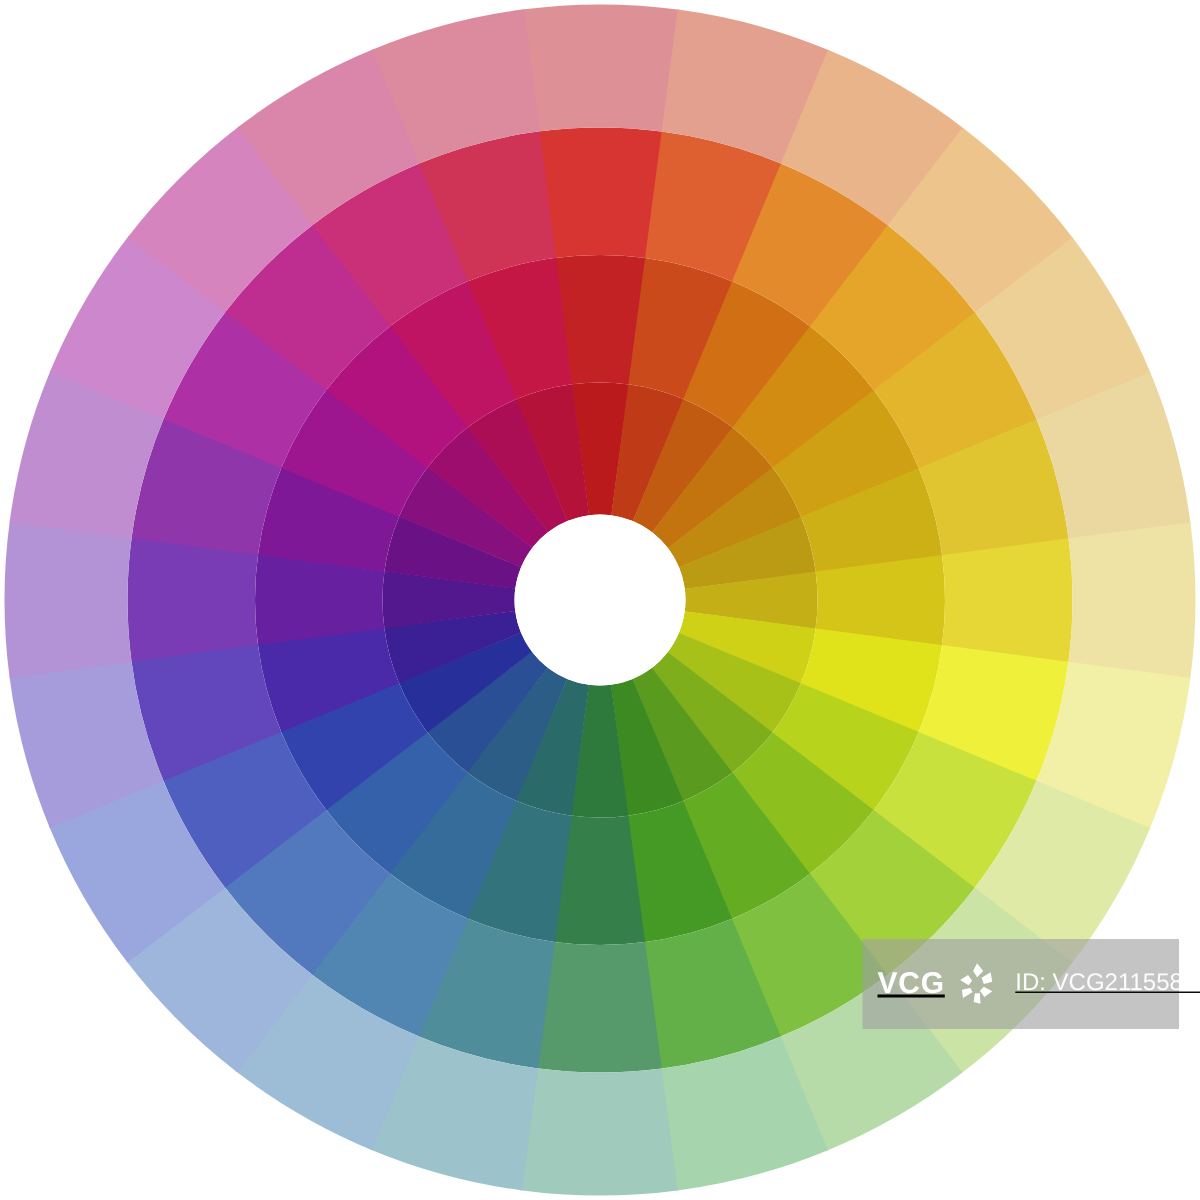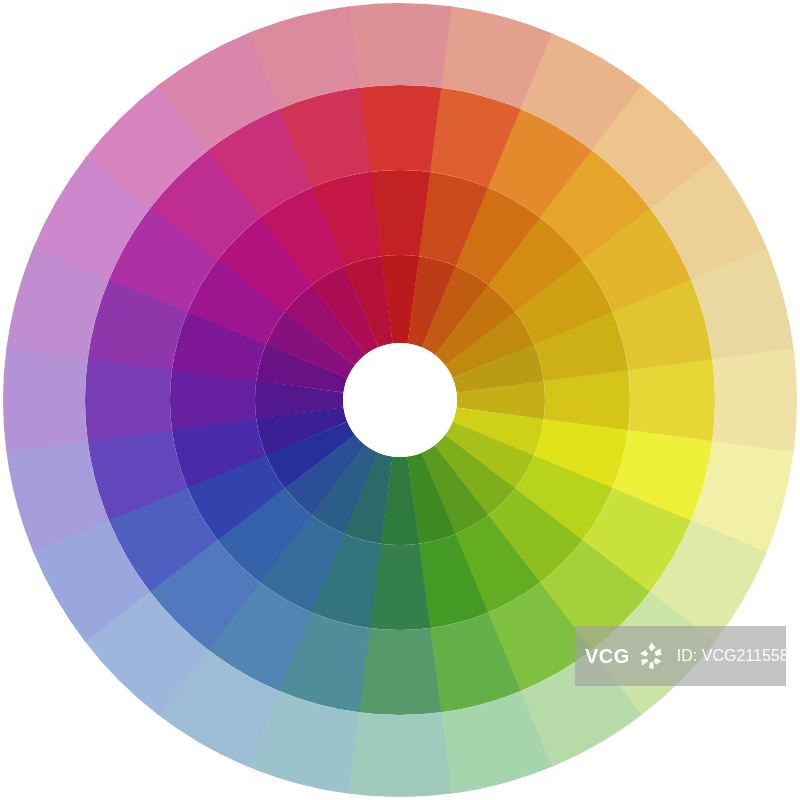--- a/index.html
+++ b/index.html
@@ -34,20 +34,21 @@
     position: absolute;
     left: 575px;
     top: 626px;
     width: 211px;
     height: 60px;
     background: rgba(160,160,160,0.62);
     display: flex;
     align-items: center;
     box-sizing: border-box;
     padding-left: 10px;
+    text-decoration: underline;
   }
   #wm-logo {
     display: flex;
     align-items: center;
     flex: 0 0 auto;
   }
   #wm-logo-text {
     color: #ffffff;
     font-size: 20px;
     font-weight: bold;

